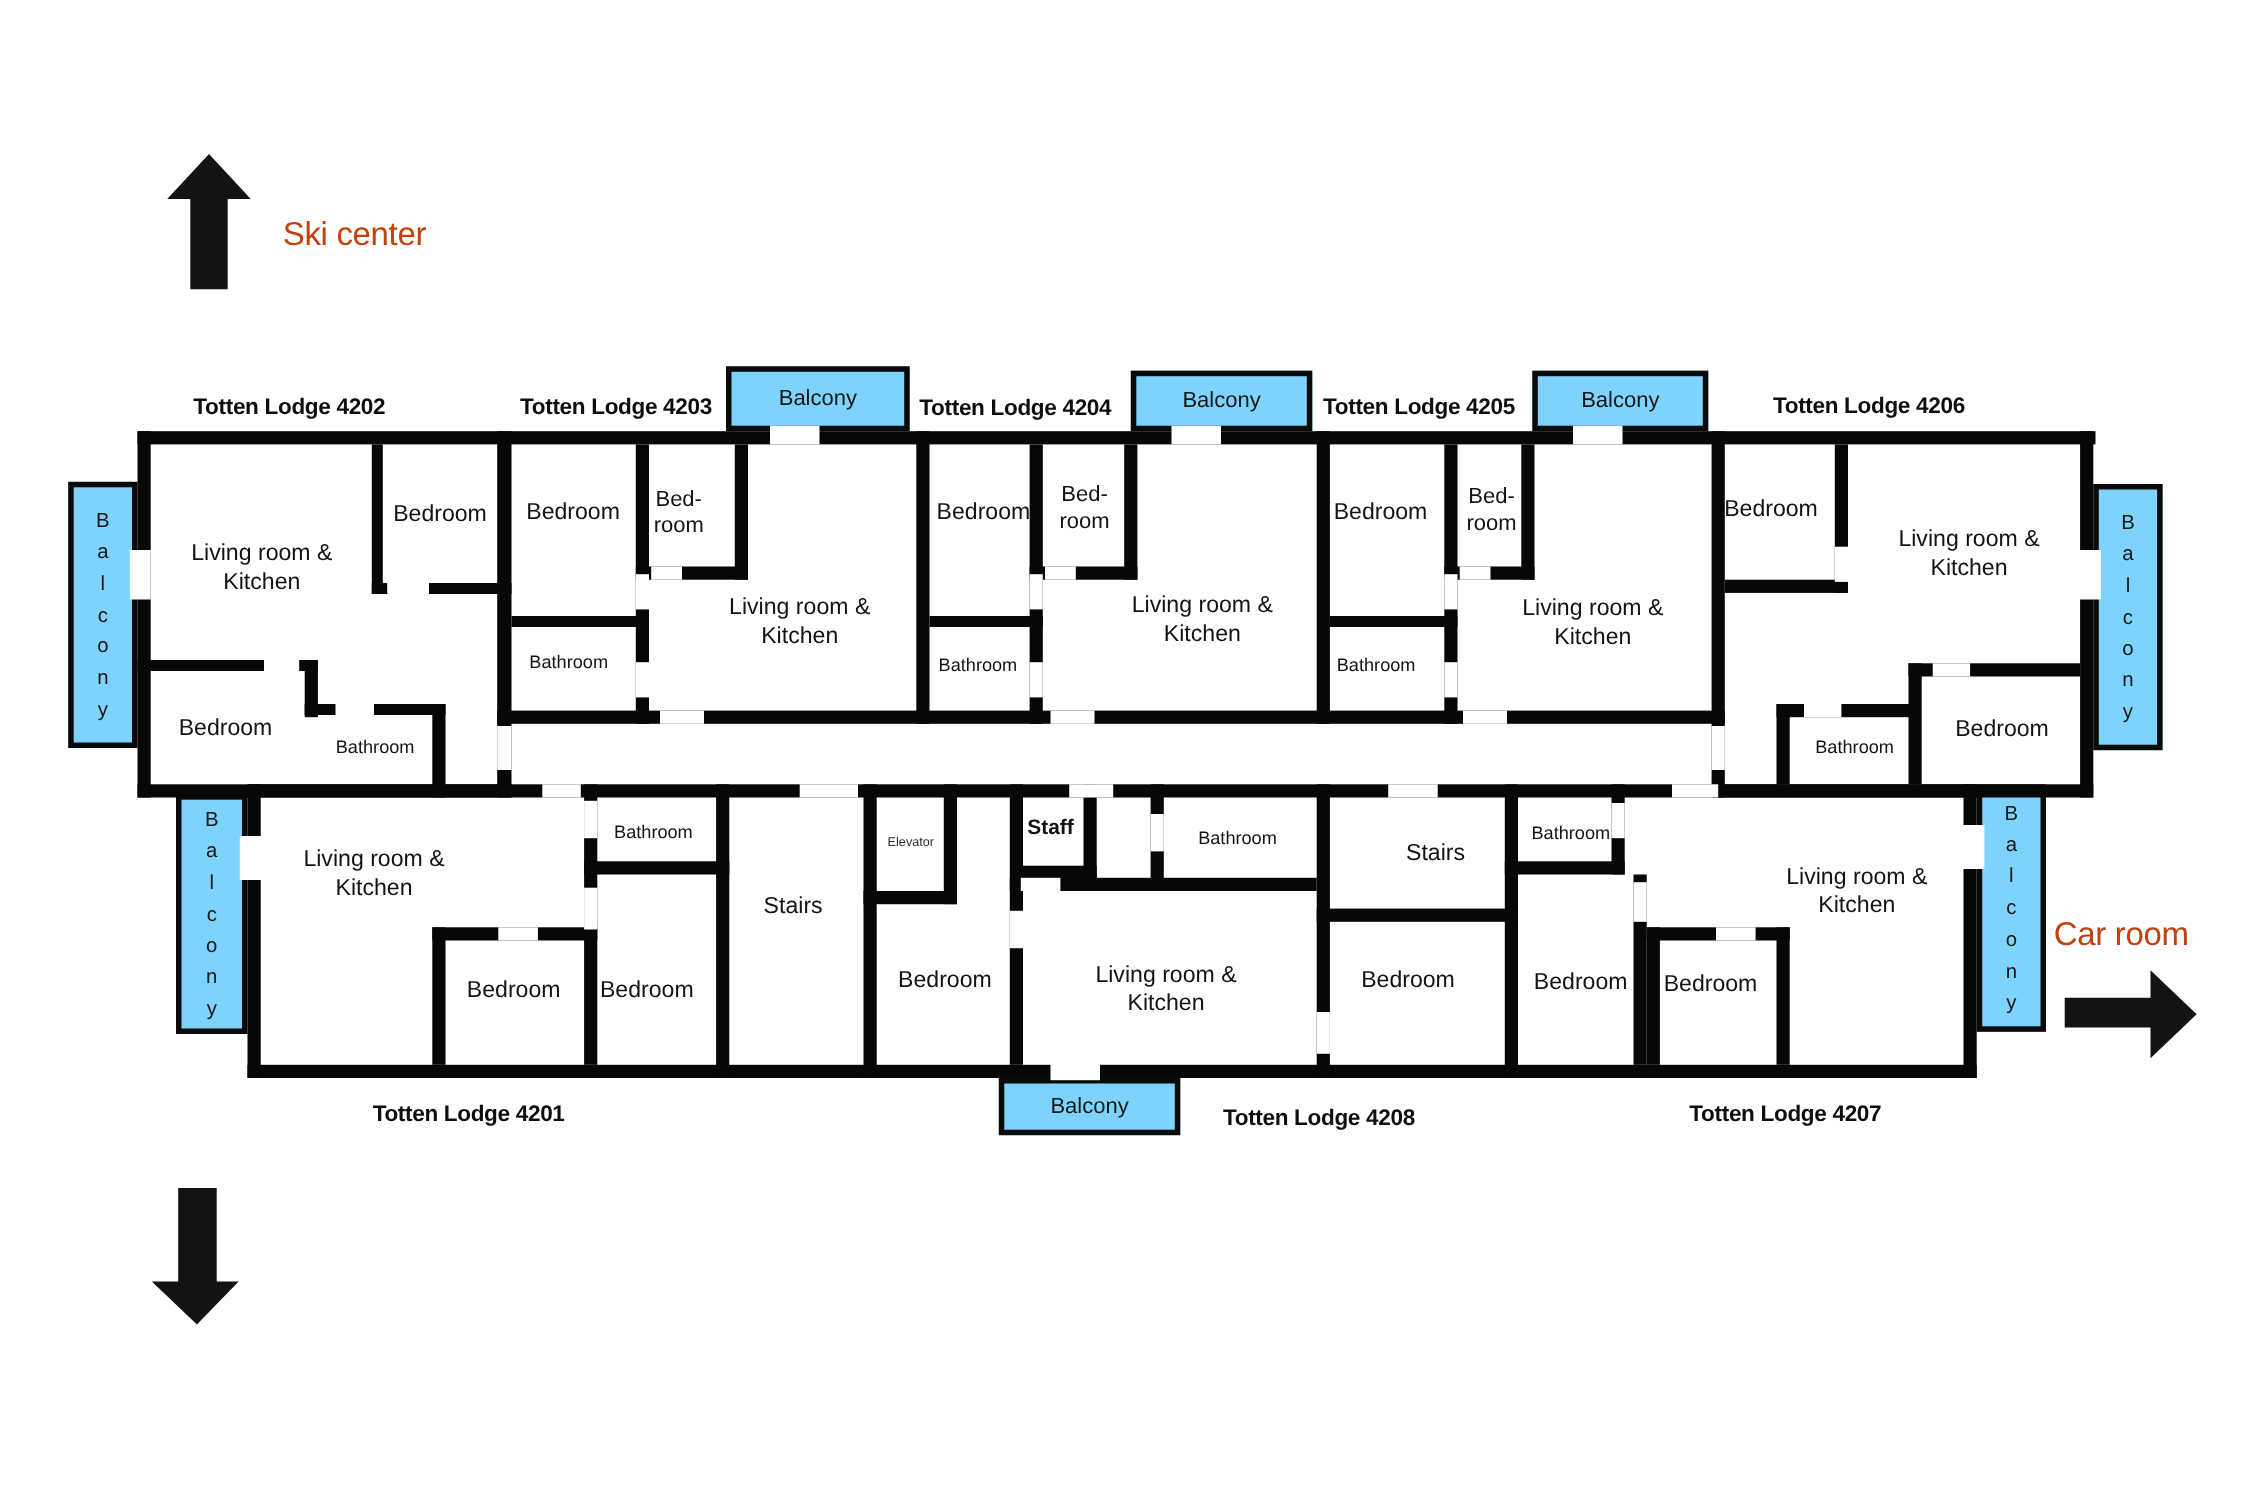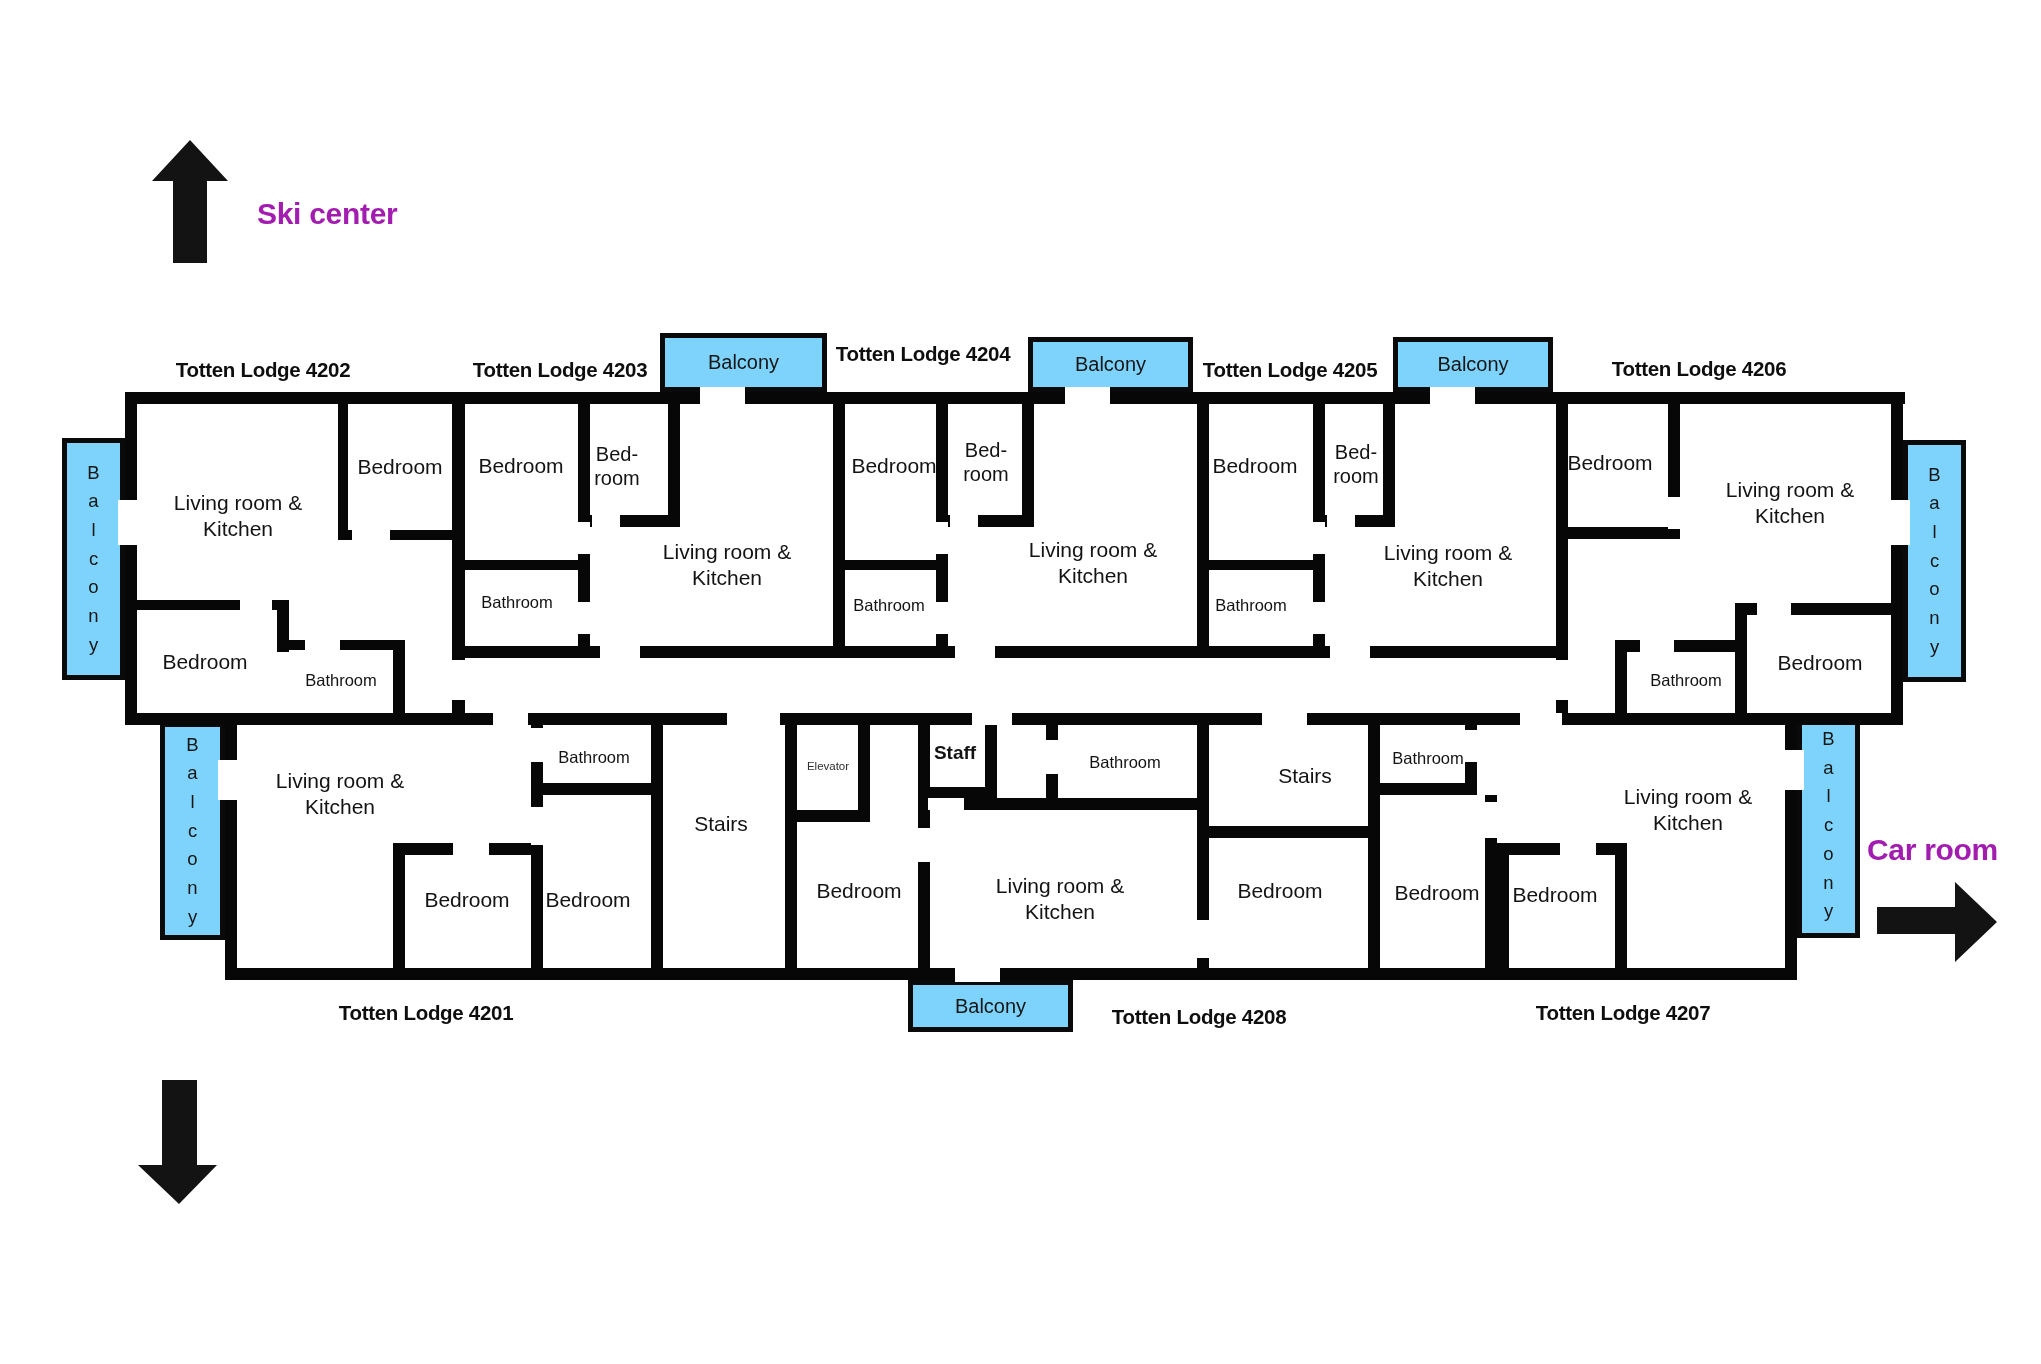--- a/index.html
+++ b/index.html
@@ -15,22 +15,22 @@
               line-height:1.22;white-space:nowrap;color:#131313;}
   .t-bedroom{font-size:21px;}
   .t-bathroom{font-size:16.5px;}
   .t-living{font-size:21px;}
   .t-bedsmall{font-size:20px;}
   .t-stairs{font-size:21px;}
   .t-elevator{font-size:11.5px;color:#2e2e2e;}
   .t-staff{font-size:19px;font-weight:bold;}
   .lodge-label{position:absolute;transform:translate(-50%,-50%);font-weight:bold;font-size:20.5px;
                letter-spacing:-0.3px;z-index:4;white-space:nowrap;color:#0e0e0e;}
-  .nav-label{position:absolute;font-weight:bold;font-size:30px;letter-spacing:-0.3px;z-index:4;
-             white-space:nowrap;color:#a21caf;}
+  .nav-label{position:absolute;font-weight:normal;font-size:30px;letter-spacing:-0.3px;z-index:4;
+             white-space:nowrap;color:#c2410c;}
   .nav-label .line{line-height:41px;}
   .arrow-svg{position:absolute;z-index:4;}
 </style>
 </head>
 <body>
 
 <div id="plan">
 
   <svg class="arrow-svg" style="left:150px;top:138px" width="80" height="127" viewBox="0 0 80 127">
     <polygon points="23,125 23,43 2,43 40,2 78,43 57,43 57,125" fill="#131313"></polygon>
@@ -270,20 +270,20 @@
       <div class="room-label t-bedroom" style="left: 1437px; top: 893px;">Bedroom</div>
       <div class="room-label t-bedroom" style="left: 1555px; top: 895px;">Bedroom</div>
       <div class="room-label t-living" style="left: 1688px; top: 810px;">
         <div>Living room &amp;</div>
         <div>Kitchen</div>
       </div>
     </div>
   <div id="lodges-layer">
       <div class="lodge-label" style="left: 263px; top: 370px;">Totten Lodge 4202</div>
       <div class="lodge-label" style="left: 560px; top: 370px;">Totten Lodge 4203</div>
-      <div class="lodge-label" style="left: 923px; top: 354px;">Totten Lodge 4204</div>
+      <div class="lodge-label" style="left: 923px; top: 371px;">Totten Lodge 4204</div>
       <div class="lodge-label" style="left: 1290px; top: 370px;">Totten Lodge 4205</div>
       <div class="lodge-label" style="left: 1667px; top: 369px; margin-left: 32px;">Totten Lodge 4206</div>
       <div class="lodge-label" style="left: 426px; top: 1013px;">Totten Lodge 4201</div>
       <div class="lodge-label" style="left: 1199px; top: 1017px;">Totten Lodge 4208</div>
       <div class="lodge-label" style="left: 1623px; top: 1013px;">Totten Lodge 4207</div>
     </div>
 </div>
 
 </body></html>

